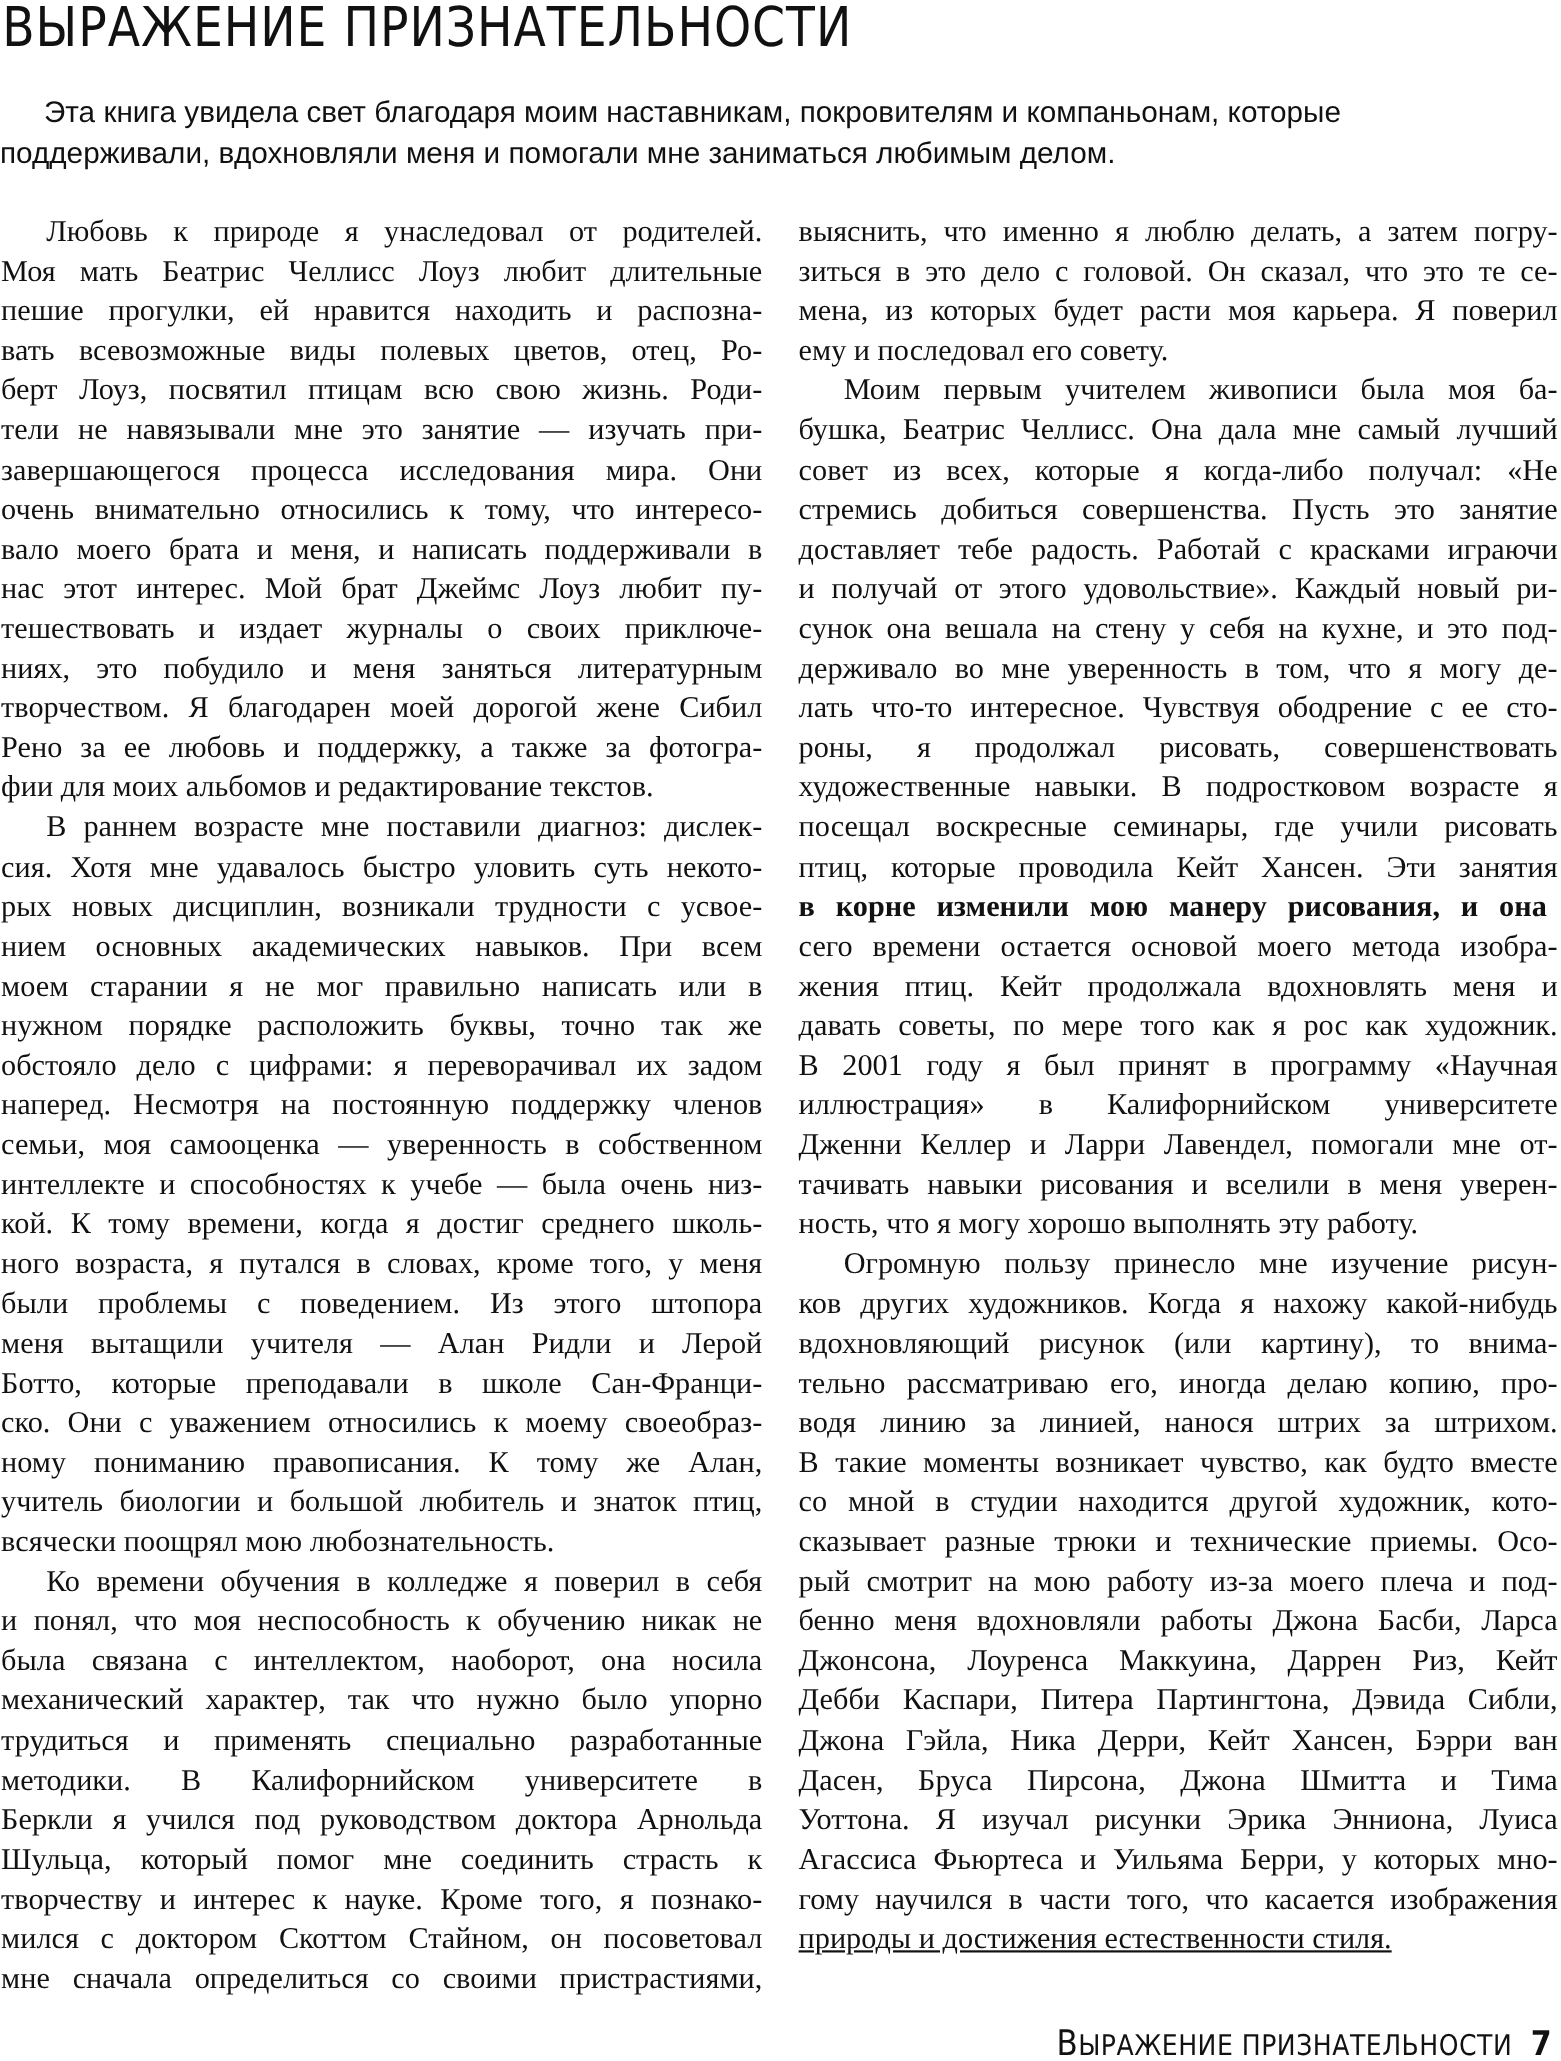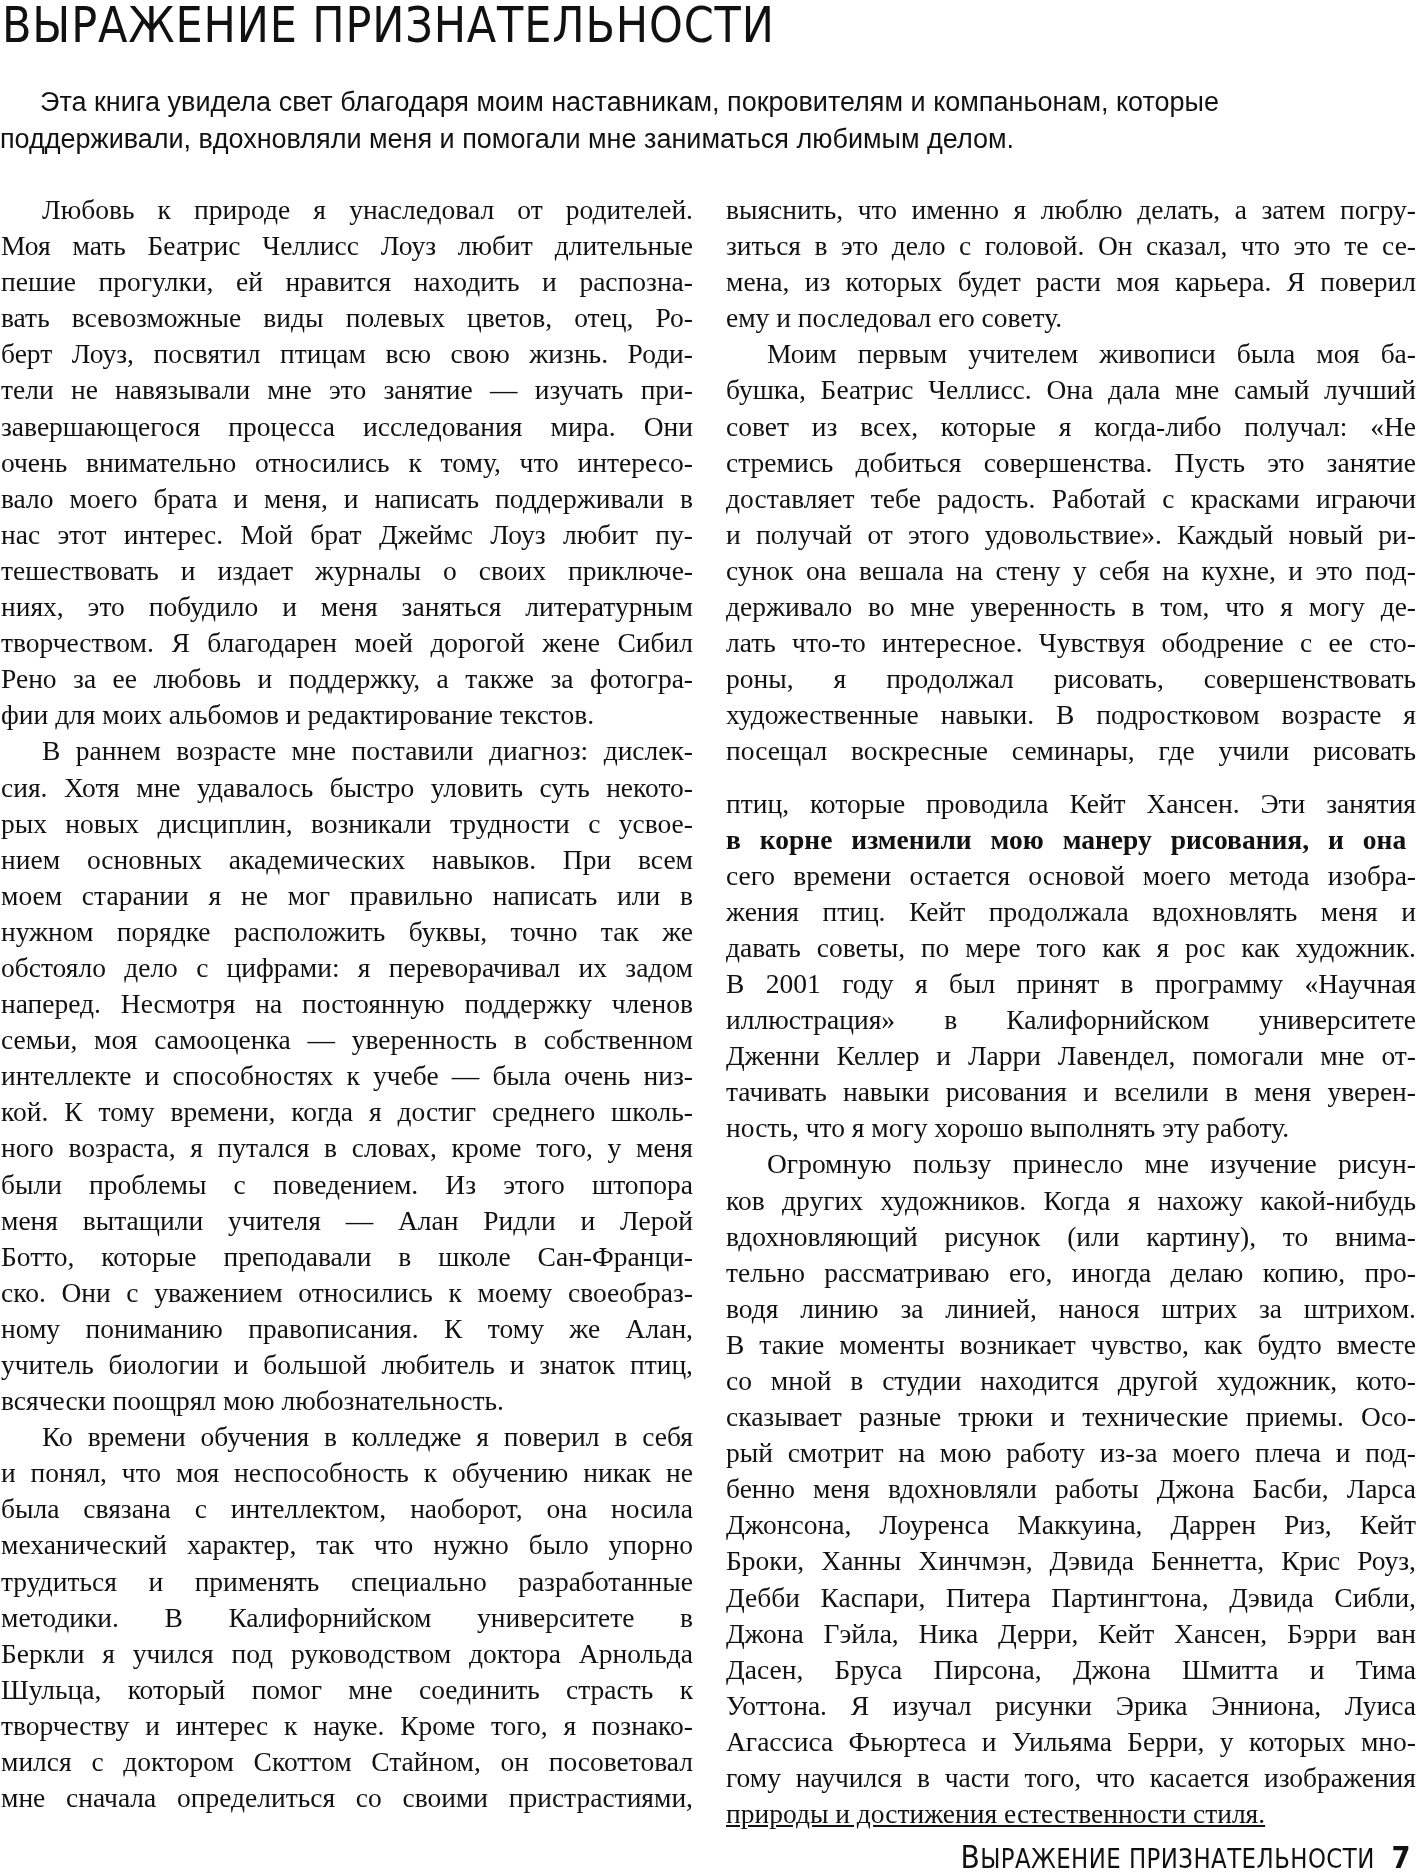--- a/index.html
+++ b/index.html
@@ -104,42 +104,41 @@
     <span class="line" style="text-align: left; text-align-last: left; word-spacing: 15.9174px;">совет из всех, которые я когда-либо получал: «Не</span>
     <span class="line" style="text-align: left; text-align-last: left; word-spacing: 15.3313px;">стремись добиться совершенства. Пусть это занятие</span>
     <span class="line" style="text-align: left; text-align-last: left; word-spacing: 9.51823px;">доставляет тебе радость. Работай с красками играючи</span>
     <span class="line" style="text-align: left; text-align-last: left; word-spacing: 8.32143px;">и получай от этого удовольствие». Каждый новый ри-</span>
     <span class="line" style="text-align: left; text-align-last: left; word-spacing: 5.58949px;">сунок она вешала на стену у себя на кухне, и это под-</span>
     <span class="line" style="text-align: left; text-align-last: left; word-spacing: 8.90104px;">держивало во мне уверенность в том, что я могу де-</span>
     <span class="line" style="text-align: left; text-align-last: left; word-spacing: 9.39955px;">лать что-то интересное. Чувствуя ободрение с ее сто-</span>
     <span class="line" style="text-align: left; text-align-last: left; word-spacing: 33.082px;">роны, я продолжал рисовать, совершенствовать</span>
     <span class="line" style="text-align: left; text-align-last: left; word-spacing: 15.1219px;">художественные навыки. В подростковом возрасте я</span>
     <span class="line" style="text-align: left; text-align-last: left; word-spacing: 16.9px;">посещал воскресные семинары, где учили рисовать</span>
-    <span class="line" style="text-align: left; text-align-last: left; word-spacing: 13.974px; margin-top: 16px;">птиц, которые проводила Кейт Хансен. Эти занятия</span>
+    <span class="line" style="text-align: left; text-align-last: left; word-spacing: 13.974px;">птиц, которые проводила Кейт Хансен. Эти занятия</span>
     <span class="line" style="text-align: right; text-align-last: left; word-spacing: 12.0547px; font-weight: bold;">в корне изменили мою манеру рисования, и она до</span>
     <span class="line" style="text-align: left; text-align-last: left; word-spacing: 11.3255px;">сего времени остается основой моего метода изобра-</span>
     <span class="line" style="text-align: left; text-align-last: left; word-spacing: 16.6354px;">жения птиц. Кейт продолжала вдохновлять меня и</span>
     <span class="line" style="text-align: left; text-align-last: left; word-spacing: 8.95486px;">давать советы, по мере того как я рос как художник.</span>
     <span class="line" style="text-align: left; text-align-last: left; word-spacing: 14.5488px;">В 2001 году я был принят в программу «Научная</span>
     <span class="line" style="text-align: left; text-align-last: left; word-spacing: 42.2865px;">иллюстрация» в Калифорнийском университете</span>
     <span class="line" style="text-align: left; text-align-last: left; word-spacing: 9.98214px;">Дженни Келлер и Ларри Лавендел, помогали мне от-</span>
     <span class="line" style="text-align: left; text-align-last: left; word-spacing: 9.37946px;">тачивать навыки рисования и вселили в меня уверен-</span>
     <span class="line last" style="text-align: left; text-align-last: left;">ность, что я могу хорошо выполнять эту работу.</span>
     <span class="line indent" style="text-align: left; text-align-last: left; word-spacing: 14.5062px;">Огромную пользу принесло мне изучение рисун-</span>
     <span class="line" style="text-align: left; text-align-last: left; word-spacing: 10.4661px;">ков других художников. Когда я нахожу какой-нибудь</span>
     <span class="line" style="text-align: left; text-align-last: left; word-spacing: 19.9031px;">вдохновляющий рисунок (или картину), то внима-</span>
     <span class="line" style="text-align: left; text-align-last: left; word-spacing: 12.5312px;">тельно рассматриваю его, иногда делаю копию, про-</span>
     <span class="line" style="text-align: left; text-align-last: left; word-spacing: 14.9107px;">водя линию за линией, нанося штрих за штрихом.</span>
     <span class="line" style="text-align: left; text-align-last: left; word-spacing: 8.12277px;">В такие моменты возникает чувство, как будто вместе</span>
     <span class="line" style="text-align: left; text-align-last: left; word-spacing: 11.9978px;">со мной в студии находится другой художник, кото-</span>
     <span class="line" style="text-align: left; text-align-last: left; word-spacing: 10.3281px;">сказывает разные трюки и технические приемы. Осо-</span>
     <span class="line" style="text-align: left; text-align-last: left; word-spacing: 7.84375px;">рый смотрит на мою работу из-за моего плеча и под-</span>
     <span class="line" style="text-align: left; text-align-last: left; word-spacing: 11.1146px;">бенно меня вдохновляли работы Джона Басби, Ларса</span>
     <span class="line" style="text-align: left; text-align-last: left; word-spacing: 21.1719px;">Джонсона, Лоуренса Маккуина, Даррен Риз, Кейт</span>
-    <span class="line" style="text-align: left; text-align-last: left; word-spacing: 10.151px;">Броки, Ханны Хинчмэн, Дэвида Беннетта, Крис Роуз,</span>
     <span class="line" style="text-align: left; text-align-last: left; word-spacing: 13.7344px;">Дебби Каспари, Питера Партингтона, Дэвида Сибли,</span>
     <span class="line" style="text-align: left; text-align-last: left; word-spacing: 12.8661px;">Джона Гэйла, Ника Дерри, Кейт Хансен, Бэрри ван</span>
     <span class="line" style="text-align: left; text-align-last: left; word-spacing: 24.4219px;">Дасен, Бруса Пирсона, Джона Шмитта и Тима</span>
     <span class="line" style="text-align: left; text-align-last: left; word-spacing: 16.8359px;">Уоттона. Я изучал рисунки Эрика Энниона, Луиса</span>
     <span class="line" style="text-align: center; text-align-last: left; word-spacing: 8.48214px;">Агассиса Фьюртеса и Уильяма Берри, у которых мно-</span>
     <span class="line" style="text-align: left; text-align-last: left; word-spacing: 7.90179px;">гому научился в части того, что касается изображения</span>
     <span class="line last" style="text-align: left; text-align-last: left; text-decoration: underline;">природы и достижения естественности стиля.</span>
   </div>
 
 <div class="footer">

